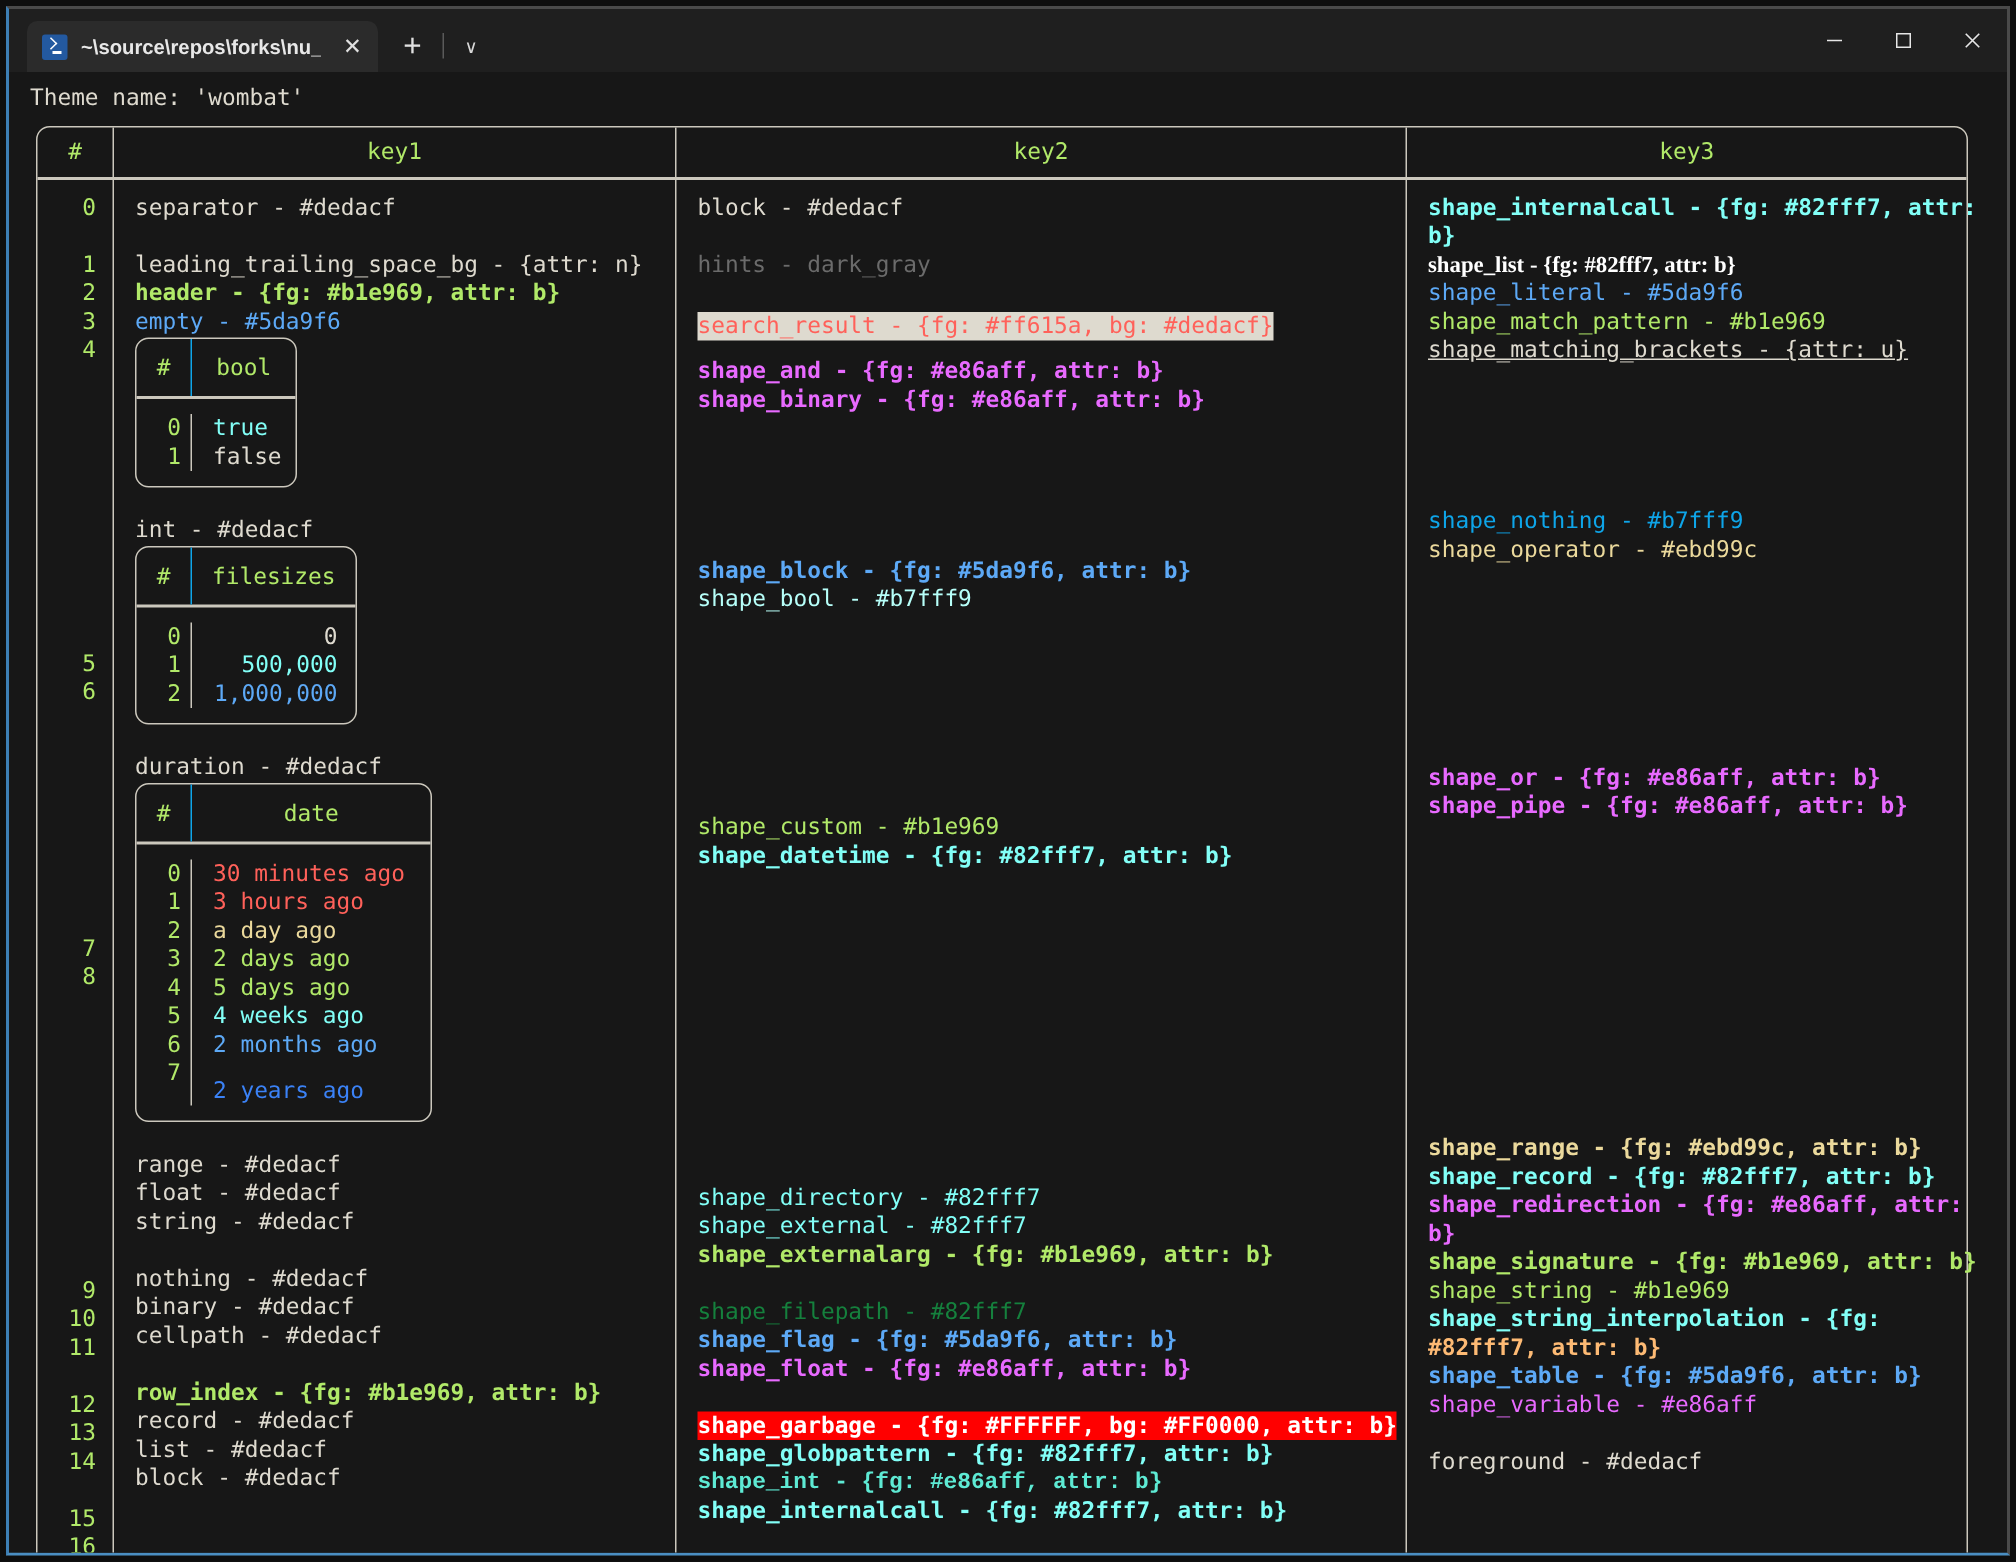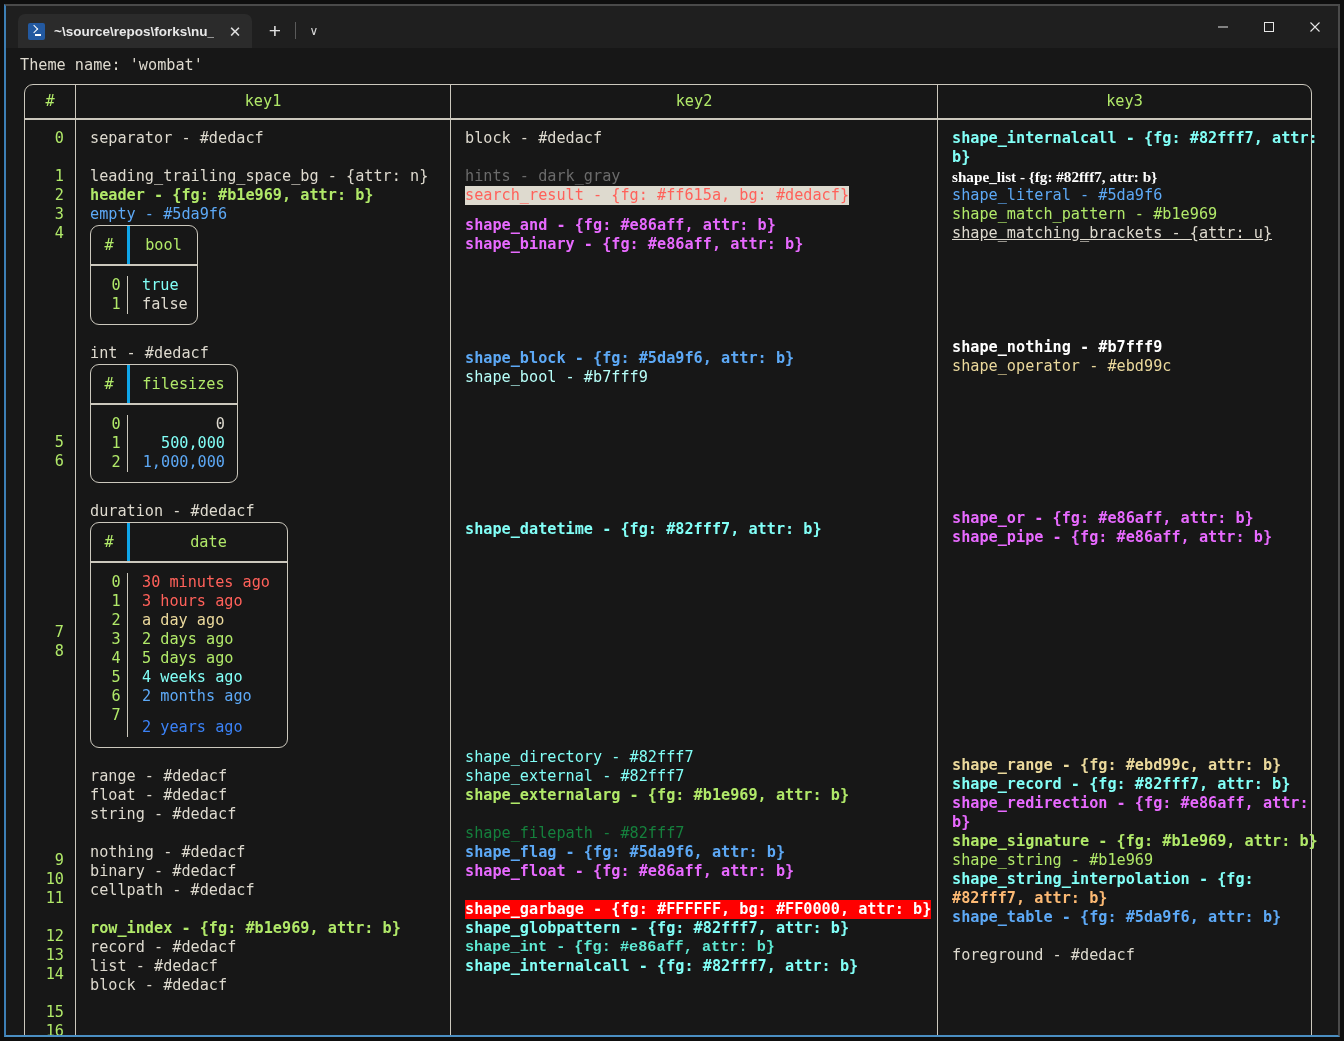--- a/index.html
+++ b/index.html
@@ -183,21 +183,21 @@
   .ihead {
     display: flex;
     border-bottom: 2px solid #ccc8bd;
     height: 38px;
   }
   .ihead .ih {
     display: flex; align-items: center; justify-content: center;
     color: #b1e969;
     box-sizing: border-box;
   }
-  .ihead .ih + .ih { border-left: 3px solid #0ea5e9; }
+  .ihead .ih + .ih { border-left: 1px solid #0ea5e9; }
   .ibody { display: flex; padding: 10px 0 10px 0; }
   .icolnum { box-sizing: border-box; }
   .icolval { box-sizing: border-box; border-left: 1px solid #ccc8bd; }
   .icolnum .ln, .icolval .ln { height: 19px; white-space: pre; }
   .icolnum .ln { text-align: center; color: #b1e969; }
   .icolval .ln { padding-left: 12px; padding-right: 12px; }
 </style>
 </head>
 <body>
 
@@ -343,37 +343,38 @@
                   <div class="ln" style="color: rgb(177, 233, 105); text-align: left;">5 days ago</div>
                   <div class="ln" style="color: rgb(130, 255, 247); text-align: left;">4 weeks ago</div>
                   <div class="ln" style="color: rgb(93, 169, 246); text-align: left;">2 months ago</div>
                   <div class="ln" style="color: #3b82f6; text-align: left; margin-top: 12px;">2 years ago</div>
                 </div>
               </div></div><div class="blank"></div><div class="ln" style="color: rgb(222, 218, 207);">range - #dedacf</div><div class="ln" style="color: rgb(222, 218, 207);">float - #dedacf</div><div class="ln" style="color: rgb(222, 218, 207);">string - #dedacf</div><div class="ln" style="color: rgb(222, 218, 207);">&nbsp;</div><div class="ln" style="color: rgb(222, 218, 207);">nothing - #dedacf</div><div class="ln" style="color: rgb(222, 218, 207);">binary - #dedacf</div><div class="ln" style="color: rgb(222, 218, 207);">cellpath - #dedacf</div><div class="ln" style="color: rgb(222, 218, 207);">&nbsp;</div><div class="ln" style="color: rgb(177, 233, 105); font-weight: bold;">row_index - {fg: #b1e969, attr: b}</div><div class="ln" style="color: rgb(222, 218, 207);">record - #dedacf</div><div class="ln" style="color: rgb(222, 218, 207);">list - #dedacf</div><div class="ln" style="color: rgb(222, 218, 207);">block - #dedacf</div></div>
         <div class="col-k2 bcell" id="k2col">
             <div class="ln" style="color: rgb(222, 218, 207);">block - #dedacf</div>
             <div class="ln" style="color: rgb(222, 218, 207);">&nbsp;</div>
             <div class="ln" style="color: rgb(107, 107, 107);">hints - dark_gray</div>
-            <div class="ln" style="height: 30px;"><div class="ln" style="color: rgb(255, 97, 90); background: rgb(222, 218, 207); display: inline-block; padding-left: 0px;">search_result - {fg: #ff615a, bg: #dedacf}</div></div>
+            <div class="ln" style="height: 30px; margin-top: 22px;"><div class="ln" style="color: rgb(255, 97, 90); background: rgb(222, 218, 207); display: inline-block; padding-left: 0px;">search_result - {fg: #ff615a, bg: #dedacf}</div></div>
             <div class="ln" style="color: rgb(232, 106, 255); font-weight: bold;">shape_and - {fg: #e86aff, attr: b}</div>
             <div class="ln" style="color: rgb(232, 106, 255); font-weight: bold;">shape_binary - {fg: #e86aff, attr: b}</div>
             <div class="ln" style="color: rgb(222, 218, 207);">&nbsp;</div>
             <div class="ln" style="color: rgb(222, 218, 207);">&nbsp;</div>
             <div class="ln" style="color: rgb(222, 218, 207);">&nbsp;</div>
             <div class="ln" style="color: rgb(222, 218, 207);">&nbsp;</div>
             <div class="ln" style="color: rgb(222, 218, 207);">&nbsp;</div>
             <div class="ln" style="color: rgb(93, 169, 246); font-weight: bold;">shape_block - {fg: #5da9f6, attr: b}</div>
             <div class="ln" style="color: rgb(183, 255, 249);">shape_bool - #b7fff9</div>
             <div class="ln" style="color: rgb(222, 218, 207);">&nbsp;</div>
             <div class="ln" style="color: rgb(222, 218, 207);">&nbsp;</div>
             <div class="ln" style="color: rgb(222, 218, 207);">&nbsp;</div>
             <div class="ln" style="color: rgb(222, 218, 207);">&nbsp;</div>
             <div class="ln" style="color: rgb(222, 218, 207);">&nbsp;</div>
             <div class="ln" style="color: rgb(222, 218, 207);">&nbsp;</div>
             <div class="ln" style="color: rgb(222, 218, 207);">&nbsp;</div>
+            <div class="ln" style="color: rgb(177, 233, 105);">shape_custom - #b1e969</div>
             <div class="ln" style="color: rgb(130, 255, 247); font-weight: bold;">shape_datetime - {fg: #82fff7, attr: b}</div>
             <div class="ln" style="color: rgb(222, 218, 207);">&nbsp;</div>
             <div class="ln" style="color: rgb(222, 218, 207);">&nbsp;</div>
             <div class="ln" style="color: rgb(222, 218, 207);">&nbsp;</div>
             <div class="ln" style="color: rgb(222, 218, 207);">&nbsp;</div>
             <div class="ln" style="color: rgb(222, 218, 207);">&nbsp;</div>
             <div class="ln" style="color: rgb(222, 218, 207);">&nbsp;</div>
             <div class="ln" style="color: rgb(222, 218, 207);">&nbsp;</div>
             <div class="ln" style="color: rgb(222, 218, 207);">&nbsp;</div>
             <div class="ln" style="color: rgb(222, 218, 207);">&nbsp;</div>
@@ -397,21 +398,21 @@
             <div class="ln" style="color: rgb(130, 255, 247); font-weight: bold;">b}</div>
             <div class="ln" style="color: #ffffff; font-weight: bold; font-family: Liberation Serif, serif;">shape_list - {fg: #82fff7, attr: b}</div>
             <div class="ln" style="color: rgb(93, 169, 246);">shape_literal - #5da9f6</div>
             <div class="ln" style="color: rgb(177, 233, 105);">shape_match_pattern - #b1e969</div>
             <div class="ln" style="color: rgb(222, 218, 207); text-decoration: underline;">shape_matching_brackets - {attr: u}</div>
             <div class="ln" style="color: rgb(222, 218, 207);">&nbsp;</div>
             <div class="ln" style="color: rgb(222, 218, 207);">&nbsp;</div>
             <div class="ln" style="color: rgb(222, 218, 207);">&nbsp;</div>
             <div class="ln" style="color: rgb(222, 218, 207);">&nbsp;</div>
             <div class="ln" style="color: rgb(222, 218, 207);">&nbsp;</div>
-            <div class="ln" style="color: #ffffff; font-weight: bold;">shape_nothing - #b7fff9</div>
+            <div class="ln" style="color: #0ea5e9;">shape_nothing - #b7fff9</div>
             <div class="ln" style="color: rgb(235, 217, 156);">shape_operator - #ebd99c</div>
             <div class="ln" style="color: rgb(222, 218, 207);">&nbsp;</div>
             <div class="ln" style="color: rgb(222, 218, 207);">&nbsp;</div>
             <div class="ln" style="color: rgb(222, 218, 207);">&nbsp;</div>
             <div class="ln" style="color: rgb(222, 218, 207);">&nbsp;</div>
             <div class="ln" style="color: rgb(222, 218, 207);">&nbsp;</div>
             <div class="ln" style="color: rgb(222, 218, 207);">&nbsp;</div>
             <div class="ln" style="color: rgb(222, 218, 207);">&nbsp;</div>
             <div class="ln" style="color: rgb(232, 106, 255); font-weight: bold;">shape_or - {fg: #e86aff, attr: b}</div>
             <div class="ln" style="color: rgb(232, 106, 255); font-weight: bold;">shape_pipe - {fg: #e86aff, attr: b}</div>
@@ -428,20 +429,21 @@
             <div class="ln" style="color: rgb(222, 218, 207);">&nbsp;</div>
             <div class="ln" style="color: rgb(235, 217, 156); font-weight: bold;">shape_range - {fg: #ebd99c, attr: b}</div>
             <div class="ln" style="color: rgb(130, 255, 247); font-weight: bold;">shape_record - {fg: #82fff7, attr: b}</div>
             <div class="ln" style="color: rgb(232, 106, 255); font-weight: bold;">shape_redirection - {fg: #e86aff, attr:</div>
             <div class="ln" style="color: rgb(232, 106, 255); font-weight: bold;">b}</div>
             <div class="ln" style="color: rgb(177, 233, 105); font-weight: bold;">shape_signature - {fg: #b1e969, attr: b}</div>
             <div class="ln" style="color: rgb(177, 233, 105);">shape_string - #b1e969</div>
             <div class="ln" style="color: rgb(130, 255, 247); font-weight: bold;">shape_string_interpolation - {fg:</div>
             <div class="ln" style="color: #fdba74; font-weight: bold;">#82fff7, attr: b}</div>
             <div class="ln" style="color: rgb(93, 169, 246); font-weight: bold;">shape_table - {fg: #5da9f6, attr: b}</div>
+            <div class="ln" style="color: rgb(232, 106, 255);">shape_variable - #e86aff</div>
             <div class="ln" style="color: rgb(222, 218, 207);">&nbsp;</div>
             <div class="ln" style="color: rgb(222, 218, 207);">foreground - #dedacf</div>
           </div>
       </div>
     </div>
 
   </div>
 
 </div>
 

